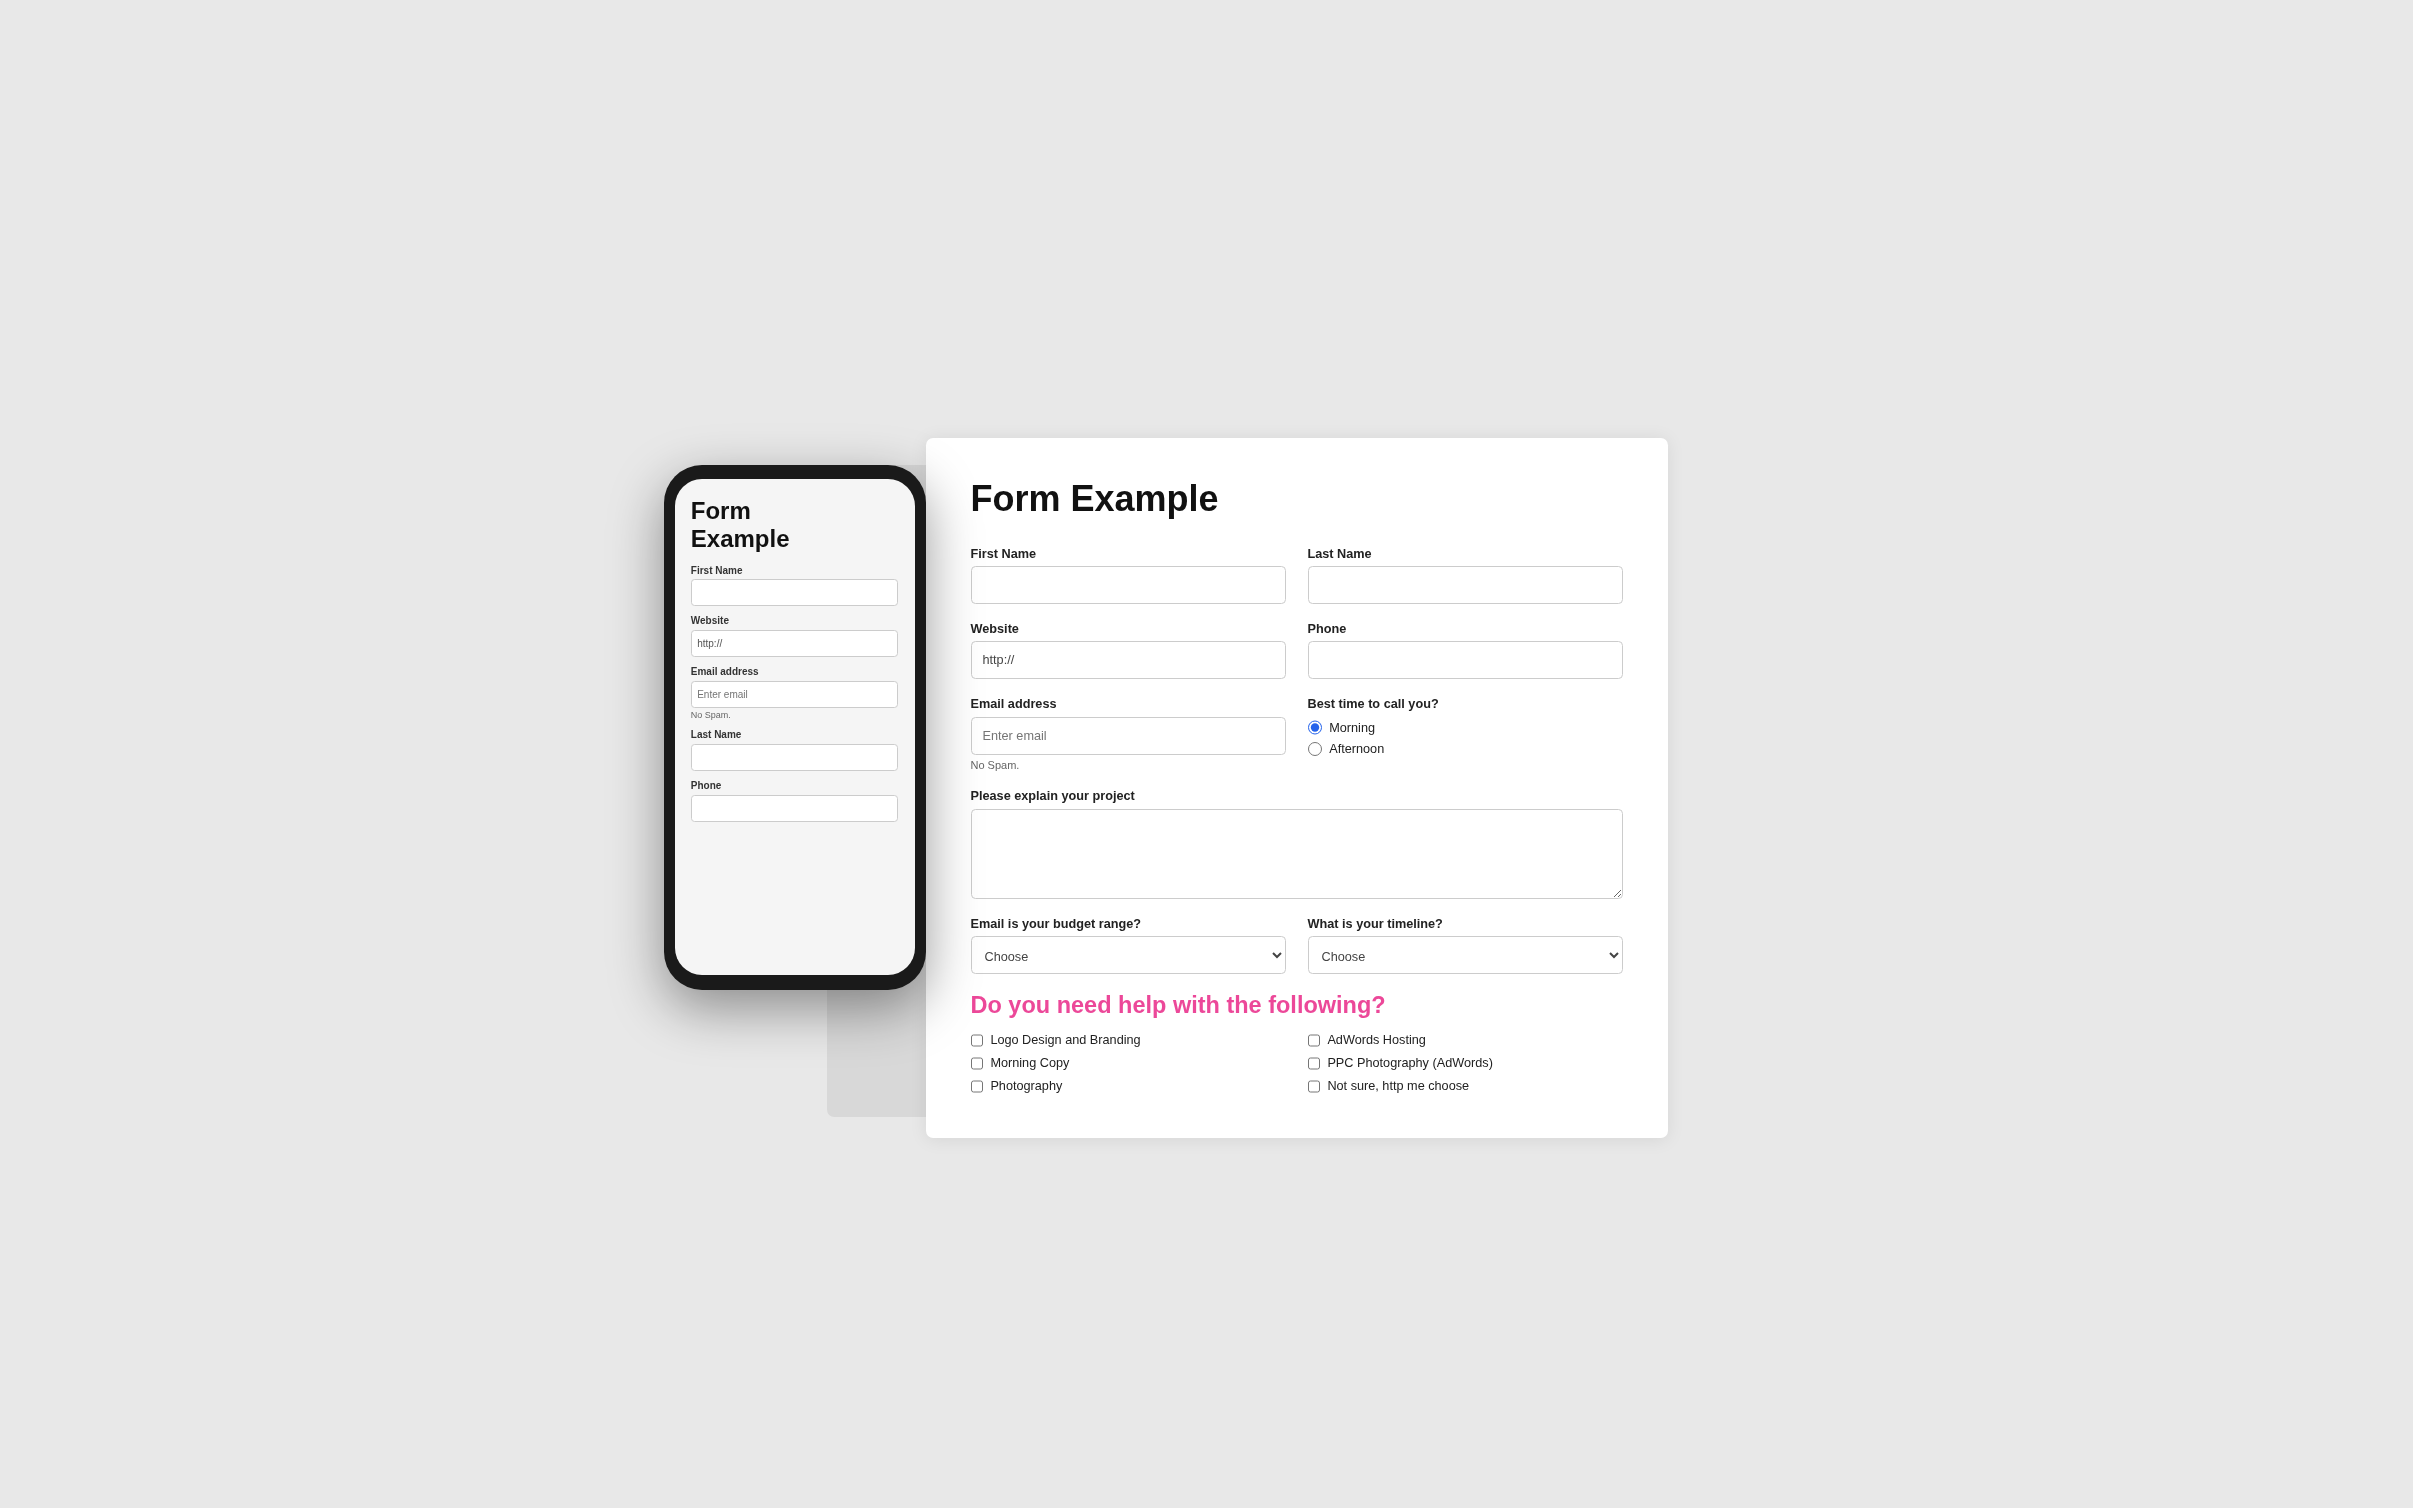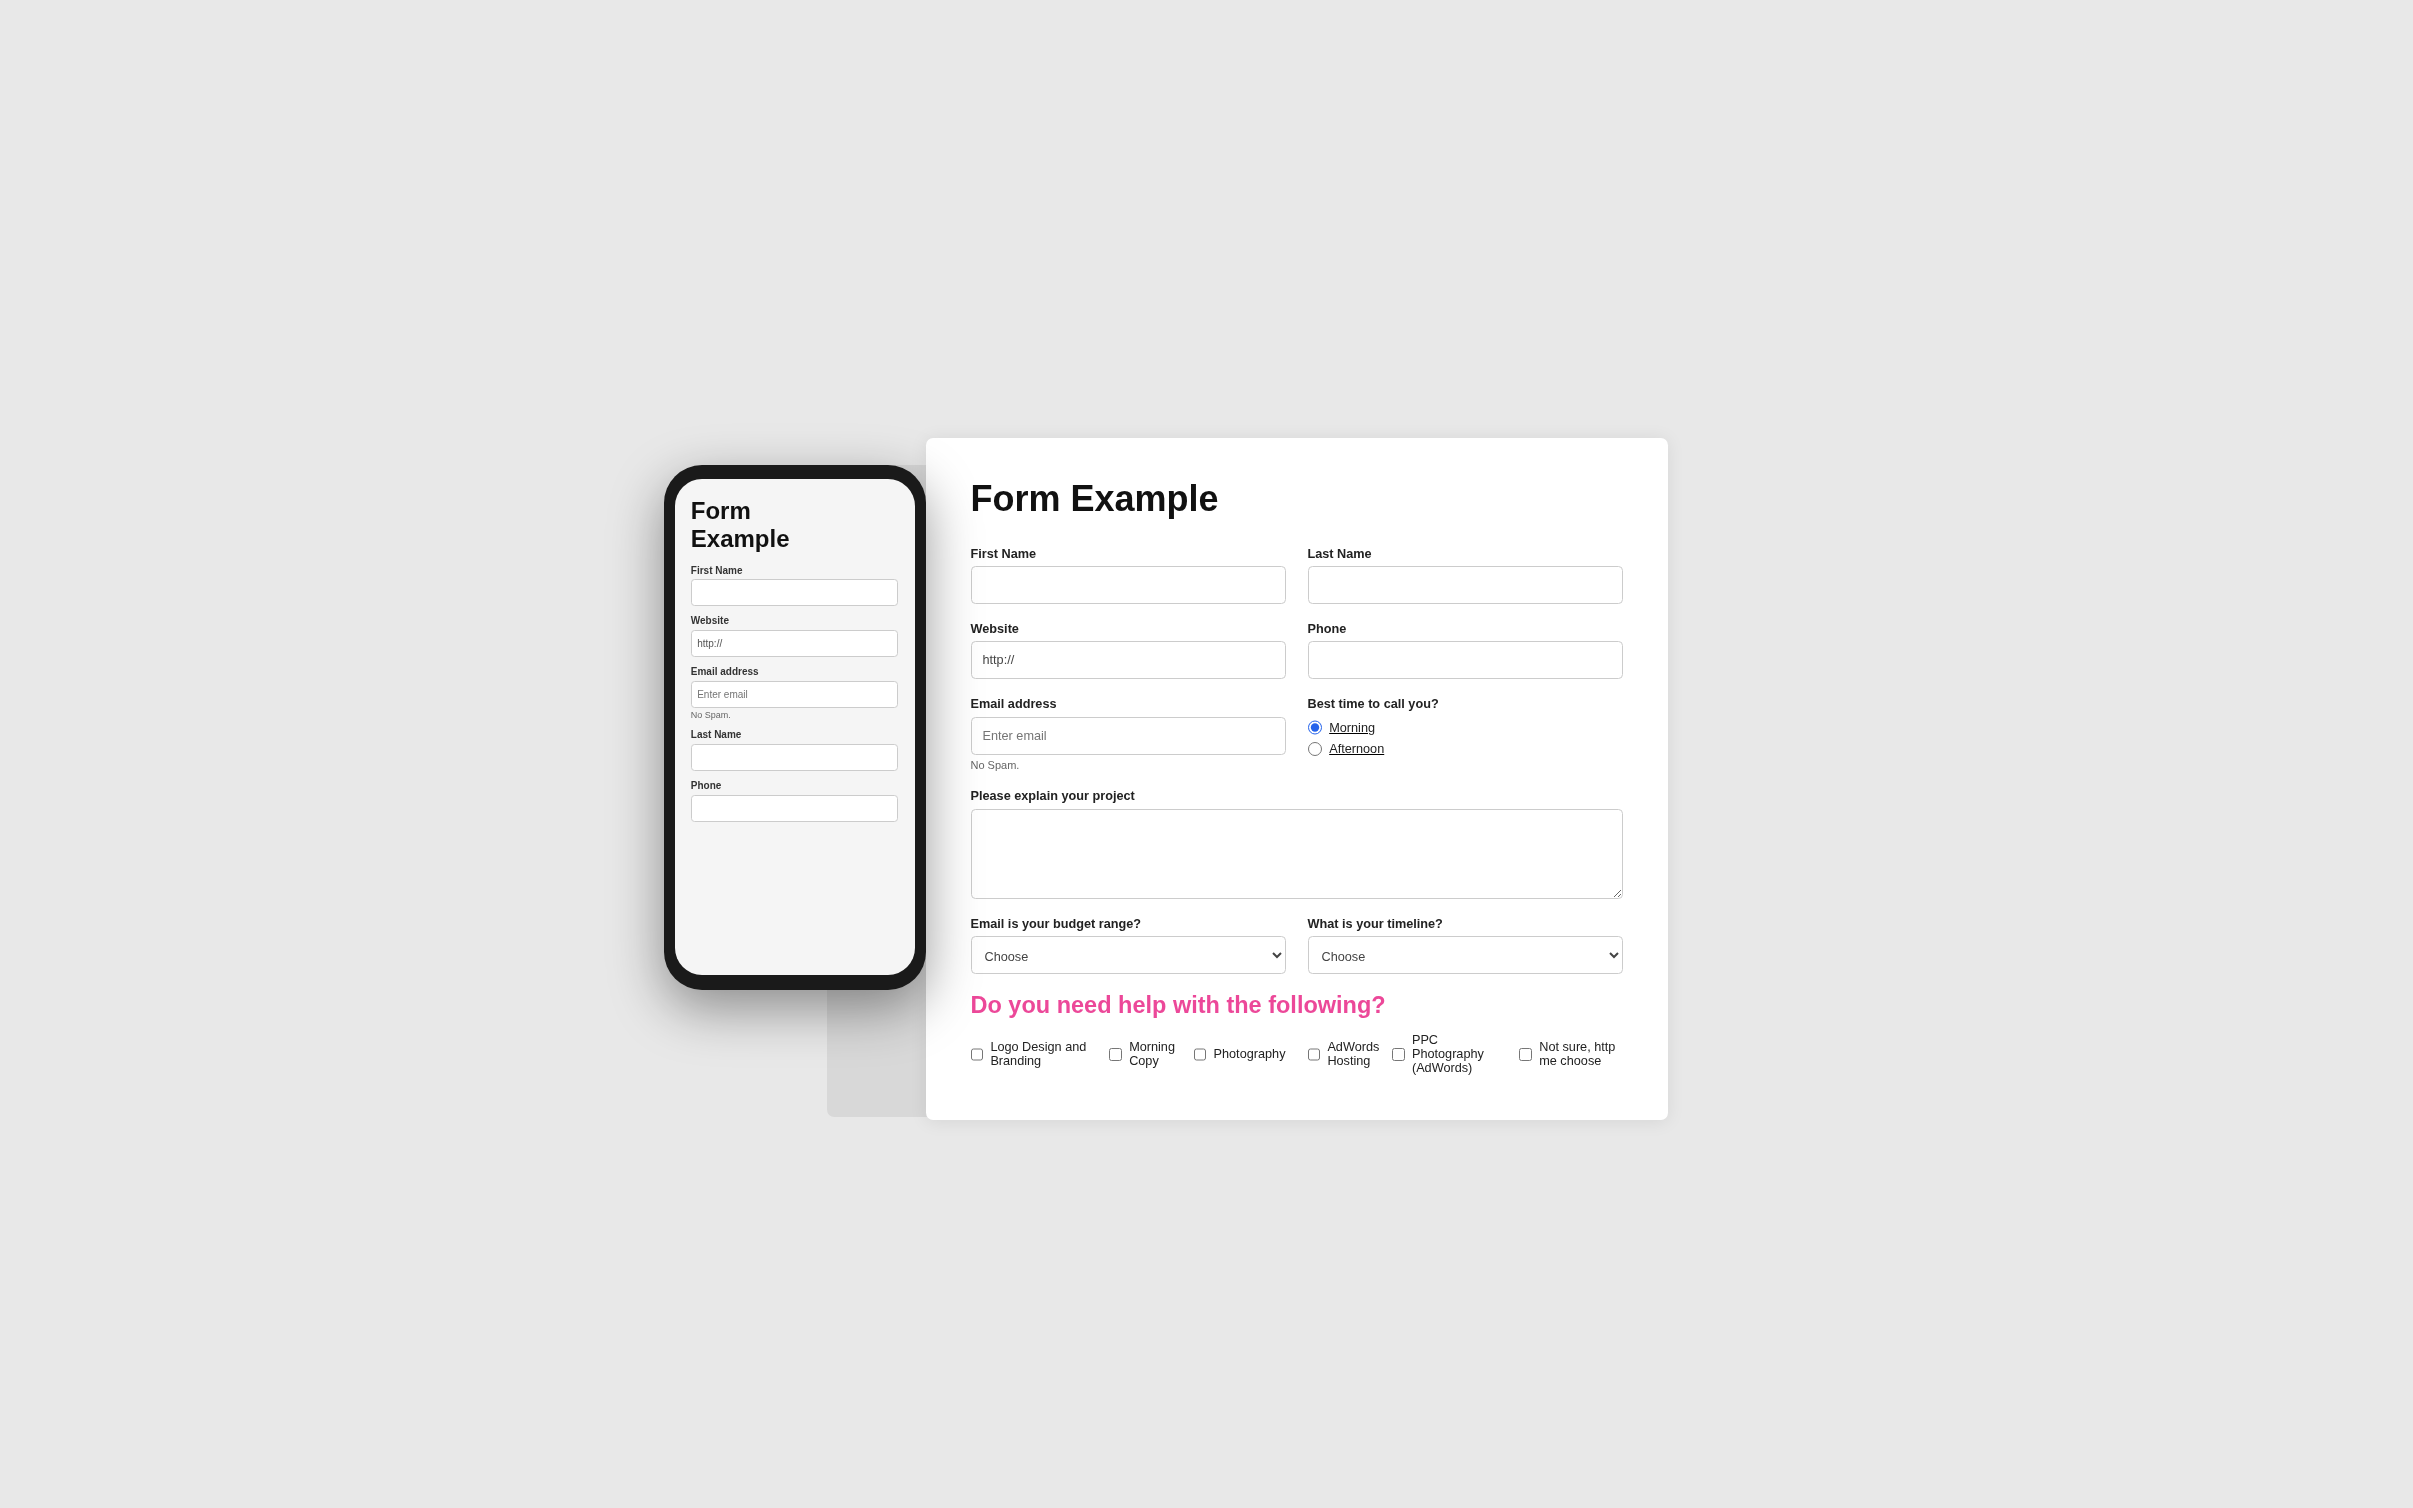--- a/index.html
+++ b/index.html
@@ -154,21 +154,20 @@
       font-size: 11px;
       color: #666;
       margin-top: 4.5px;
     }
 
     .radio-group {
       display: flex;
       flex-direction: column;
       gap: 7.2px;
       margin-top: 3.6px;
-      text-decoration: underline;
     }
 
     .radio-option {
       display: flex;
       align-items: center;
       gap: 7.2px;
       font-size: 12.7px;
       color: #222;
     }
 
@@ -212,21 +211,21 @@
     }
 
     .checkbox-columns {
       display: flex;
       gap: 22px;
     }
 
     .checkbox-column {
       flex: 1;
       display: flex;
-      flex-direction: row;
+      flex-direction: column;
       gap: 9px;
     }
 
     .checkbox-option {
       display: flex;
       align-items: center;
       gap: 7.2px;
       font-size: 12.7px;
       color: #222;
     }

